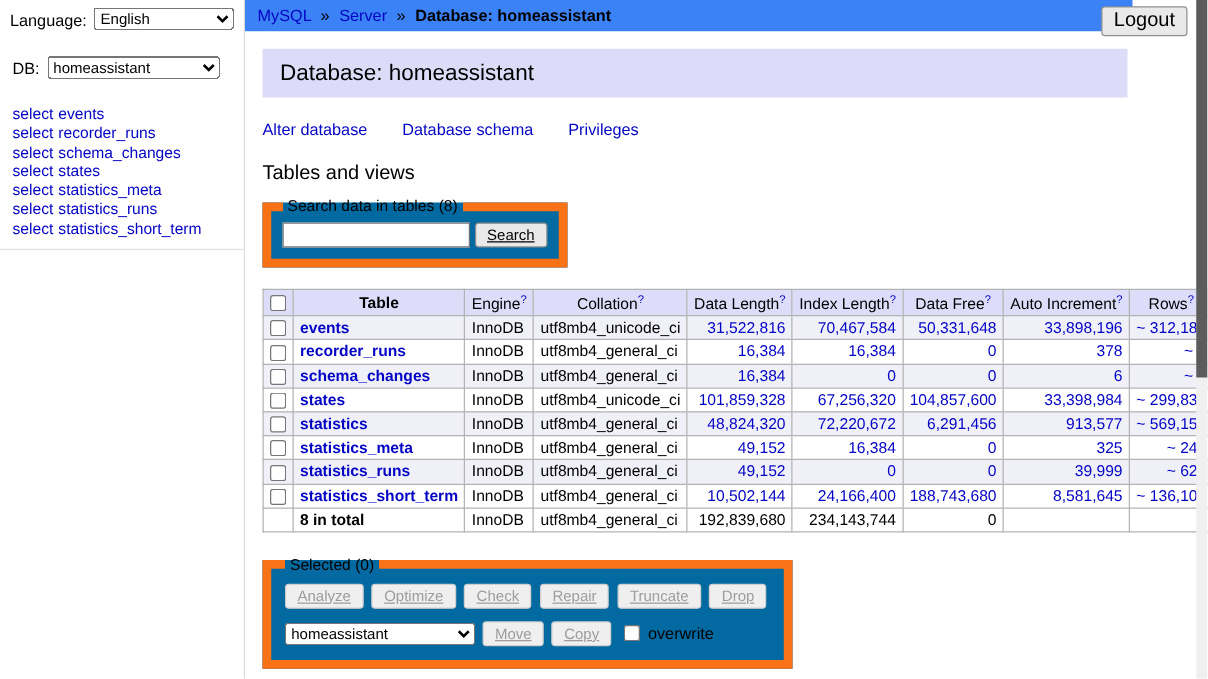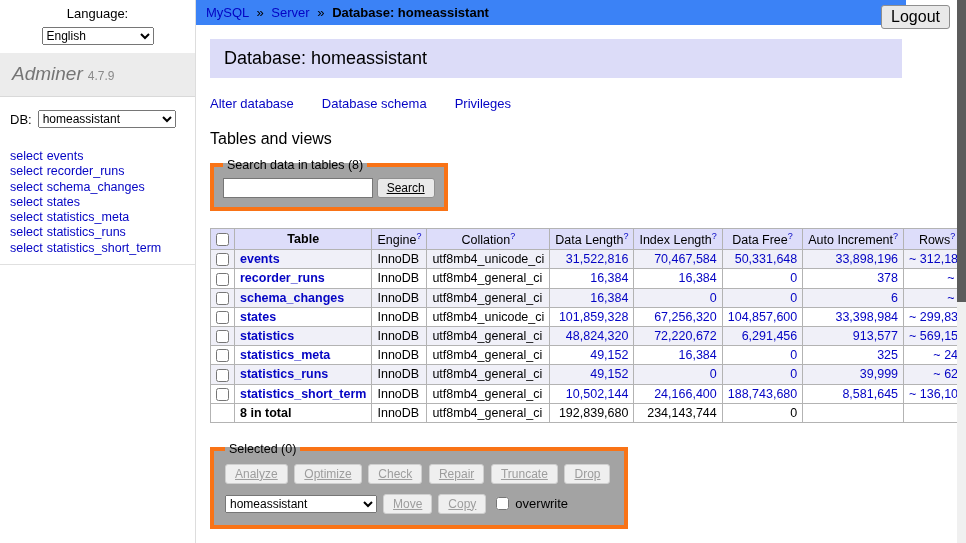--- a/index.html
+++ b/index.html
@@ -6,21 +6,21 @@
   html, body { margin:0; padding:0; }
   body {
     width:966px; height:543px; overflow:hidden; position:relative;
     font-family:"Liberation Sans","DejaVu Sans",sans-serif;
     font-size:13px; color:#000; background:#fff;
   }
   a { color:#0404c4; text-decoration:none; cursor:pointer; }
 
   
   .sidebar { position:absolute; left:0; top:0; width:196px; height:100%; background:#fff; border-right:1px solid #ddd; }
-  .lang-row { padding:6px 8px 8px; display:flex; align-items:center; gap:6px;flex-direction:column; }
+  .lang-row { padding:6px 8px 8px; display:flex; align-items:flex-end; gap:6px; }
   .lang-row select { width:112px; font-size:12px; }
   .app-header { background:#ececec; padding:10px 12px 11px; border-bottom:1px solid #d9d9d9; }
   .app-name { font-style:italic; font-size:19px; color:#757575; }
   .app-version { font-size:12px; color:#8a8a8a; margin-left:5px; }
   .db-row { padding:13px 10px 11px; display:flex; align-items:center; gap:6px; }
   .db-row select { width:138px; font-size:12px; }
   .side-actions { padding:4px 10px 12px; border-bottom:1px solid #e0e0e0; line-height:1.45; }
   .side-actions a { margin-right:12px; }
   .table-list { padding:10px 10px 8px; border-bottom:1px solid #e0e0e0; }
   .tbl-link { line-height:1.22; font-size:12.5px; white-space:nowrap; }
@@ -32,21 +32,21 @@
   .breadcrumb .sep { color:#000; margin:0 4px; }
   .breadcrumb b { color:#000; }
   .logout-btn { position:absolute; top:5px; right:16px; font-size:16px; padding:2px 9px;
     background:#e9e9e9; border:1px solid #8f8f8f; border-radius:3px; cursor:pointer; }
   .content { padding:14px 64px 0 14px; }
   h2.title { background:#dcdcf8; font-size:18px; font-weight:normal; margin:0; padding:9px 14px; }
   .db-links { margin:18px 0 0; font-size:13px; }
   .db-links a { margin-right:28px; }
   h3.section { font-size:16px; font-weight:normal; margin:19px 0 10px; }
 
-  fieldset { border:4px solid #f97316; padding:6px 9px 9px; margin:0; display:inline-block; background:#a3a3a3; }
+  fieldset { border:7px solid #f97316; padding:6px 9px 9px; margin:0; display:inline-block; background:#0369a1; }
   legend { font-size:12.5px; padding:0 4px; }
   .search-box { width:150px; height:20px; border:1px solid #767676; font-size:12px; padding:1px 4px; }
   .btn { font-size:12px; padding:2px 9px; background:#e9e9e9; border:1px solid #8f8f8f; border-radius:3px; cursor:pointer;text-decoration:underline; }
   .btn[disabled] { color:#9d9d9d; background:#efefef; border:1px solid #cfcfcf; cursor:default; }
 
   table.tables { border-collapse:collapse; margin-top:17px; font-size:12.5px; }
   .tables th, .tables td { border:1px solid #b3b3b3; padding:2px 5px; white-space:nowrap; height:18px; }
   .tables thead th { background:#ddddfa; font-weight:normal; text-align:center; }
   .tables th.name-h { font-weight:bold; min-width:118px; }
   .tables th.cb-h, .tables td.cb { width:22px; text-align:center; }
@@ -75,23 +75,20 @@
 <body>
 
 <div class="sidebar">
   <div class="lang-row">
     <span>Language:</span>
     <select>
       <option>English</option>
     </select>
   </div>
 
-  <div class="app-header">
-    <span class="app-name">Adminer</span><span class="app-version">4.7.9</span>
-  </div>
 
   <div class="db-row">
     <span>DB:</span>
     <select>
       <option>homeassistant</option>
     </select>
   </div>
 
 
   <div class="table-list">

